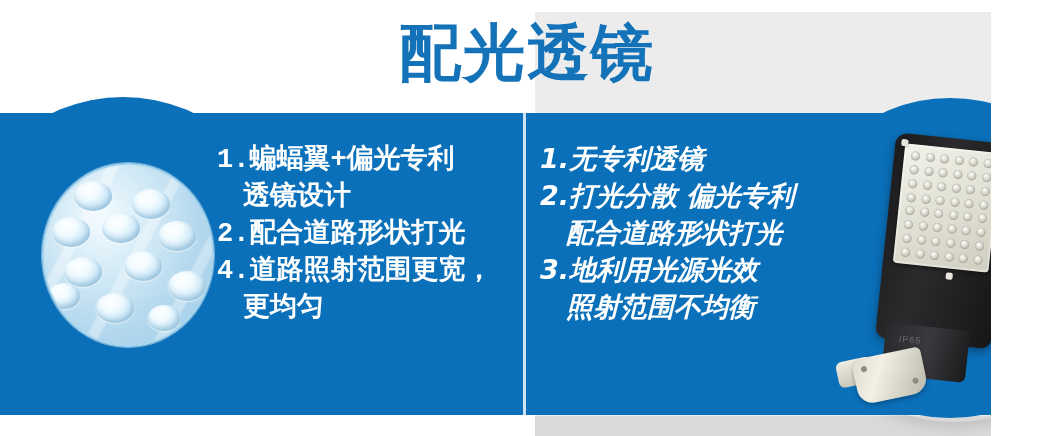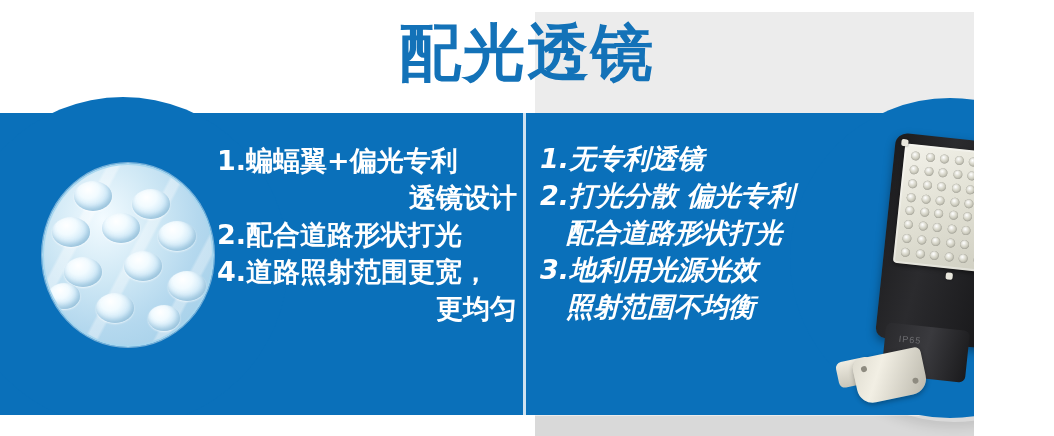--- a/index.html
+++ b/index.html
@@ -2,21 +2,21 @@
 <html><head>
 <meta charset="utf-8">
 <style>
   html,body{margin:0;padding:0;}
   body{
     width:1054px;height:436px;
     background:#ffffff;
     font-family:"Liberation Sans","DejaVu Sans",sans-serif;
     overflow:hidden;
   }
-  #stage{position:relative;width:974px;height:436px;overflow:hidden;background:#fff;}
+  #stage{position:relative;width:974px;height:436px;overflow:hidden;background:#fff;padding-left:17px;}
 
   
   .gray-panel{
     position:absolute;left:535px;top:12px;width:519px;height:424px;
     background:#d9d9d9;
   }
   .gray-panel.light{
     position:absolute;left:535px;top:12px;width:519px;height:404px;
     background:#ececec;
   }
@@ -163,26 +163,26 @@
 
   
   .list{
     position:absolute;z-index:8;
     color:#ffffff;
     font-family:"DejaVu Sans","Liberation Sans",sans-serif;
     font-weight:bold;
     font-size:27px;
     line-height:37px;
   }
-  .list-left{left:217px;top:142px;width:300px;}
+  .list-left{left:217px;top:142px;width:300px;font-family:Liberation Mono, monospace;}
   .list-right{left:540px;top:140px;width:310px;font-style:italic;}
   .li{display:block;white-space:nowrap;}
   .li .num{display:inline;}
   .li .cont{display:block;white-space:nowrap;}
-  .list-left .cont{padding-left:26px;text-align:right;}
+  .list-left .cont{padding-left:26px;}
   .list-right .cont{padding-left:26px;}
 
   
   .bottom-white{
     position:absolute;left:0;top:415px;width:535px;height:21px;background:#ffffff;z-index:4;
   }
   .top-white{
     position:absolute;left:0;top:0;width:1054px;height:12px;background:#ffffff;z-index:5;
   }
 </style>

